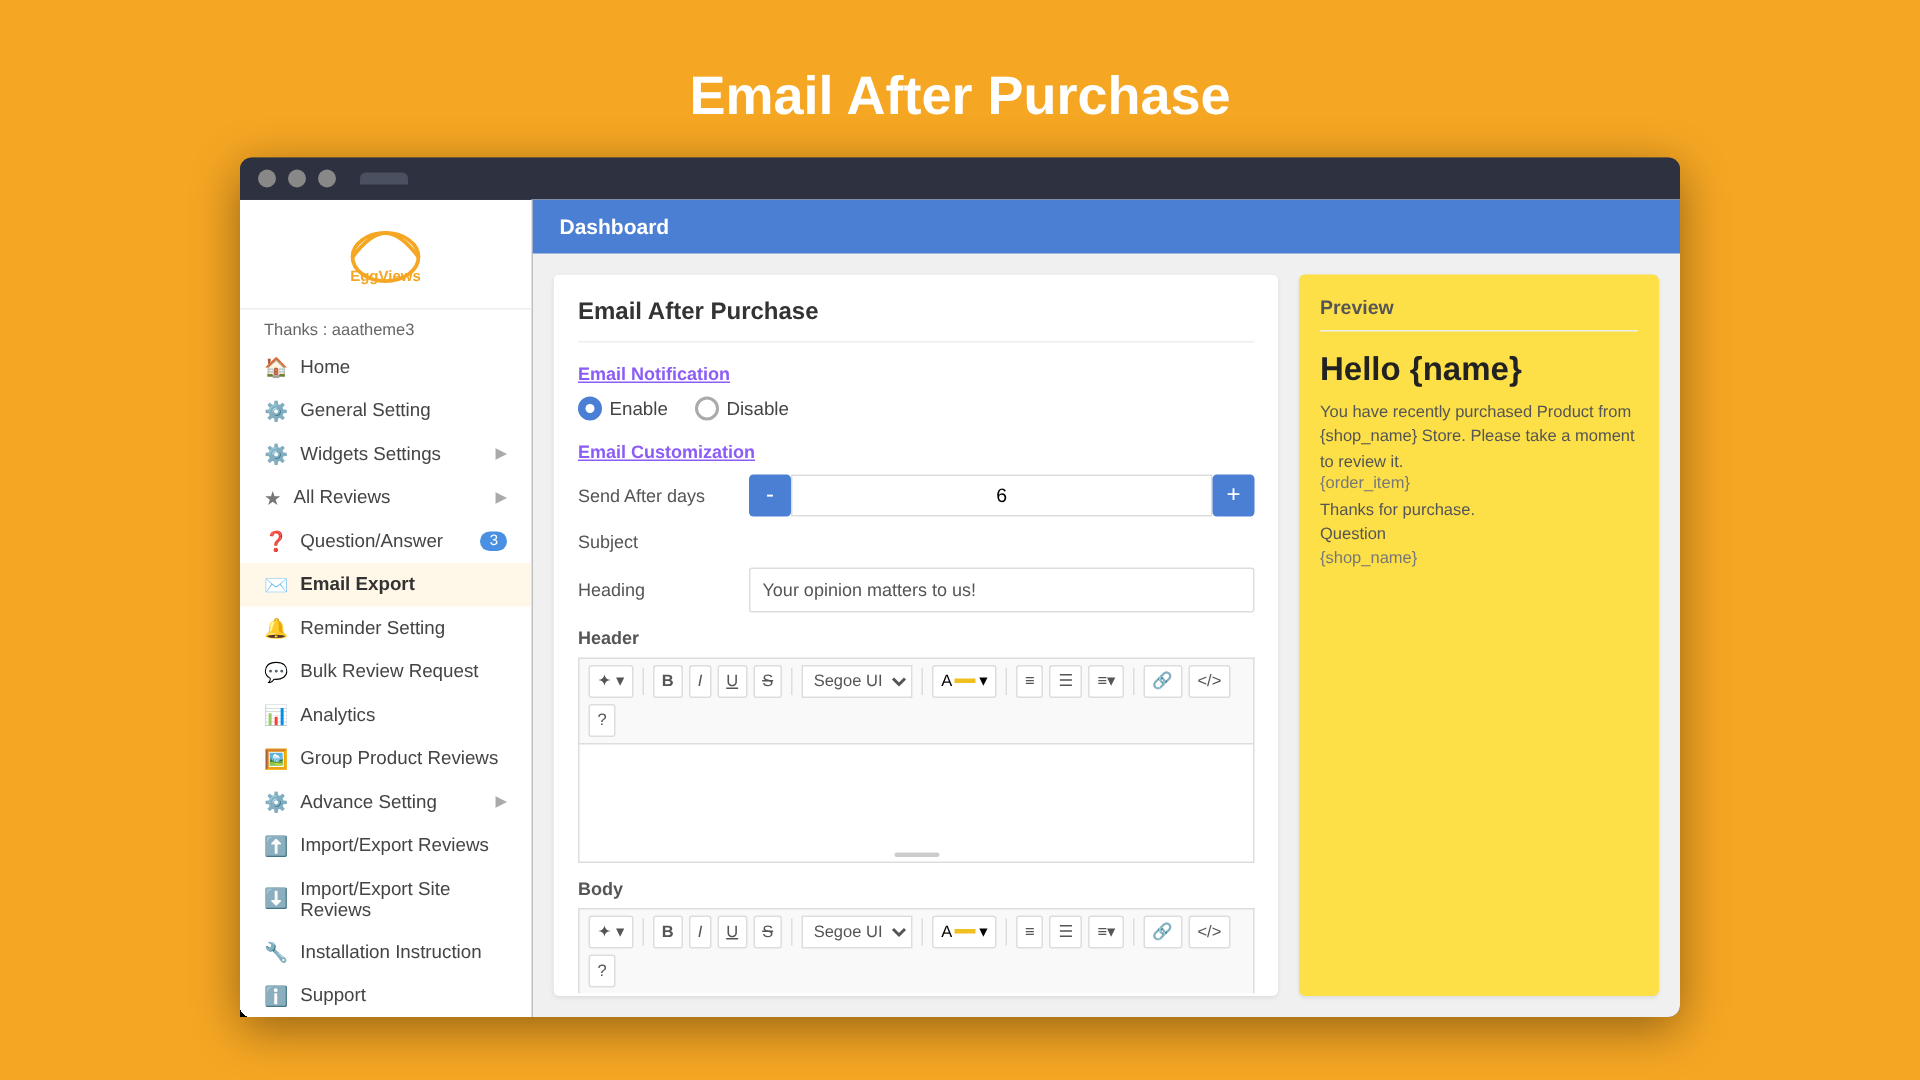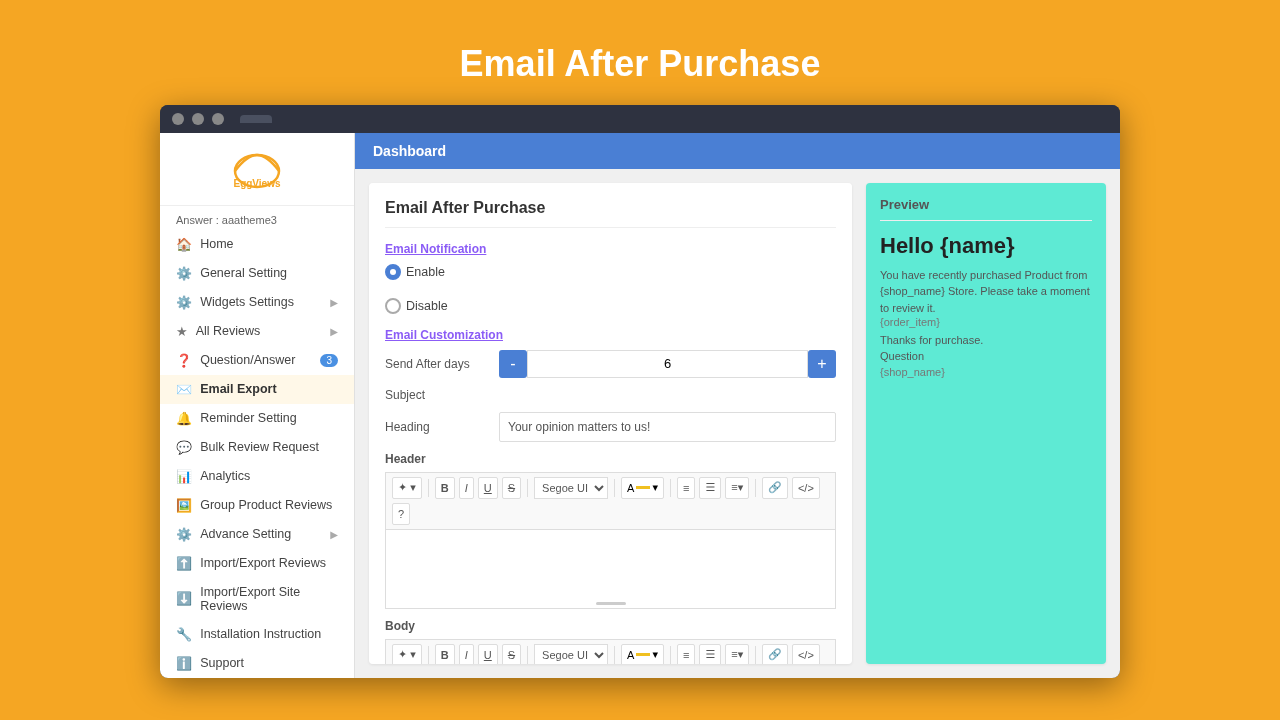--- a/index.html
+++ b/index.html
@@ -144,21 +144,20 @@
       font-size: 12px;
       font-weight: 600;
       color: #8b5cf6;
       margin-bottom: 8px;
       text-decoration: underline;
     }
     .radio-group {
       display: flex;
       gap: 18px;
       margin-bottom: 14px;
-      flex-direction: column;
     }
     .radio-option {
       display: flex;
       align-items: center;
       gap: 5px;
       font-size: 12.5px;
       color: #444;
       cursor: pointer;
     }
     .radio-check {
@@ -276,21 +275,21 @@
       bottom: 3px;
       left: 50%;
       transform: translateX(-50%);
       width: 30px; height: 3px;
       background: #ccc;
       border-radius: 2px;
     }
     
     .preview-panel {
       width: 240px;
-      background: #5eead4;
+      background: #fde047;
       border-radius: 4px;
       padding: 14px;
       box-shadow: 0 1px 3px rgba(0,0,0,0.08);
       flex-shrink: 0;
     }
     .preview-title {
       font-size: 13px;
       font-weight: 600;
       color: #555;
       margin-bottom: 12px;
@@ -348,21 +347,21 @@
     <div class="sidebar">
       <div class="sidebar-logo">
 
         <svg class="logo-svg" width="90" height="40" viewBox="0 0 90 40">
           <ellipse cx="45" cy="20" rx="22" ry="16" fill="none" stroke="#f5a623" stroke-width="2.5"></ellipse>
           <path d="M23 20 Q35 4 45 4 Q55 4 67 20" fill="none" stroke="#f5a623" stroke-width="2.5"></path>
           <text x="45" y="36" text-anchor="middle" font-size="10" font-weight="700" fill="#f5a623" font-family="Arial">EggViews</text>
           <text x="45" y="46" text-anchor="middle" font-size="6" fill="#888" font-family="Arial">Get Your Eggviews</text>
         </svg>
       </div>
-      <div class="welcome-text">Answer : aaatheme3</div>
+      <div class="welcome-text">Thanks : aaatheme3</div>
       <div id="sidebar-items-container">
           <div class="sidebar-item">
             <span class="icon">🏠</span>
     <span>Home</span>
 
     </div>
           <div class="sidebar-item">
             <span class="icon">⚙️</span>
     <span>General Setting</span>
 

